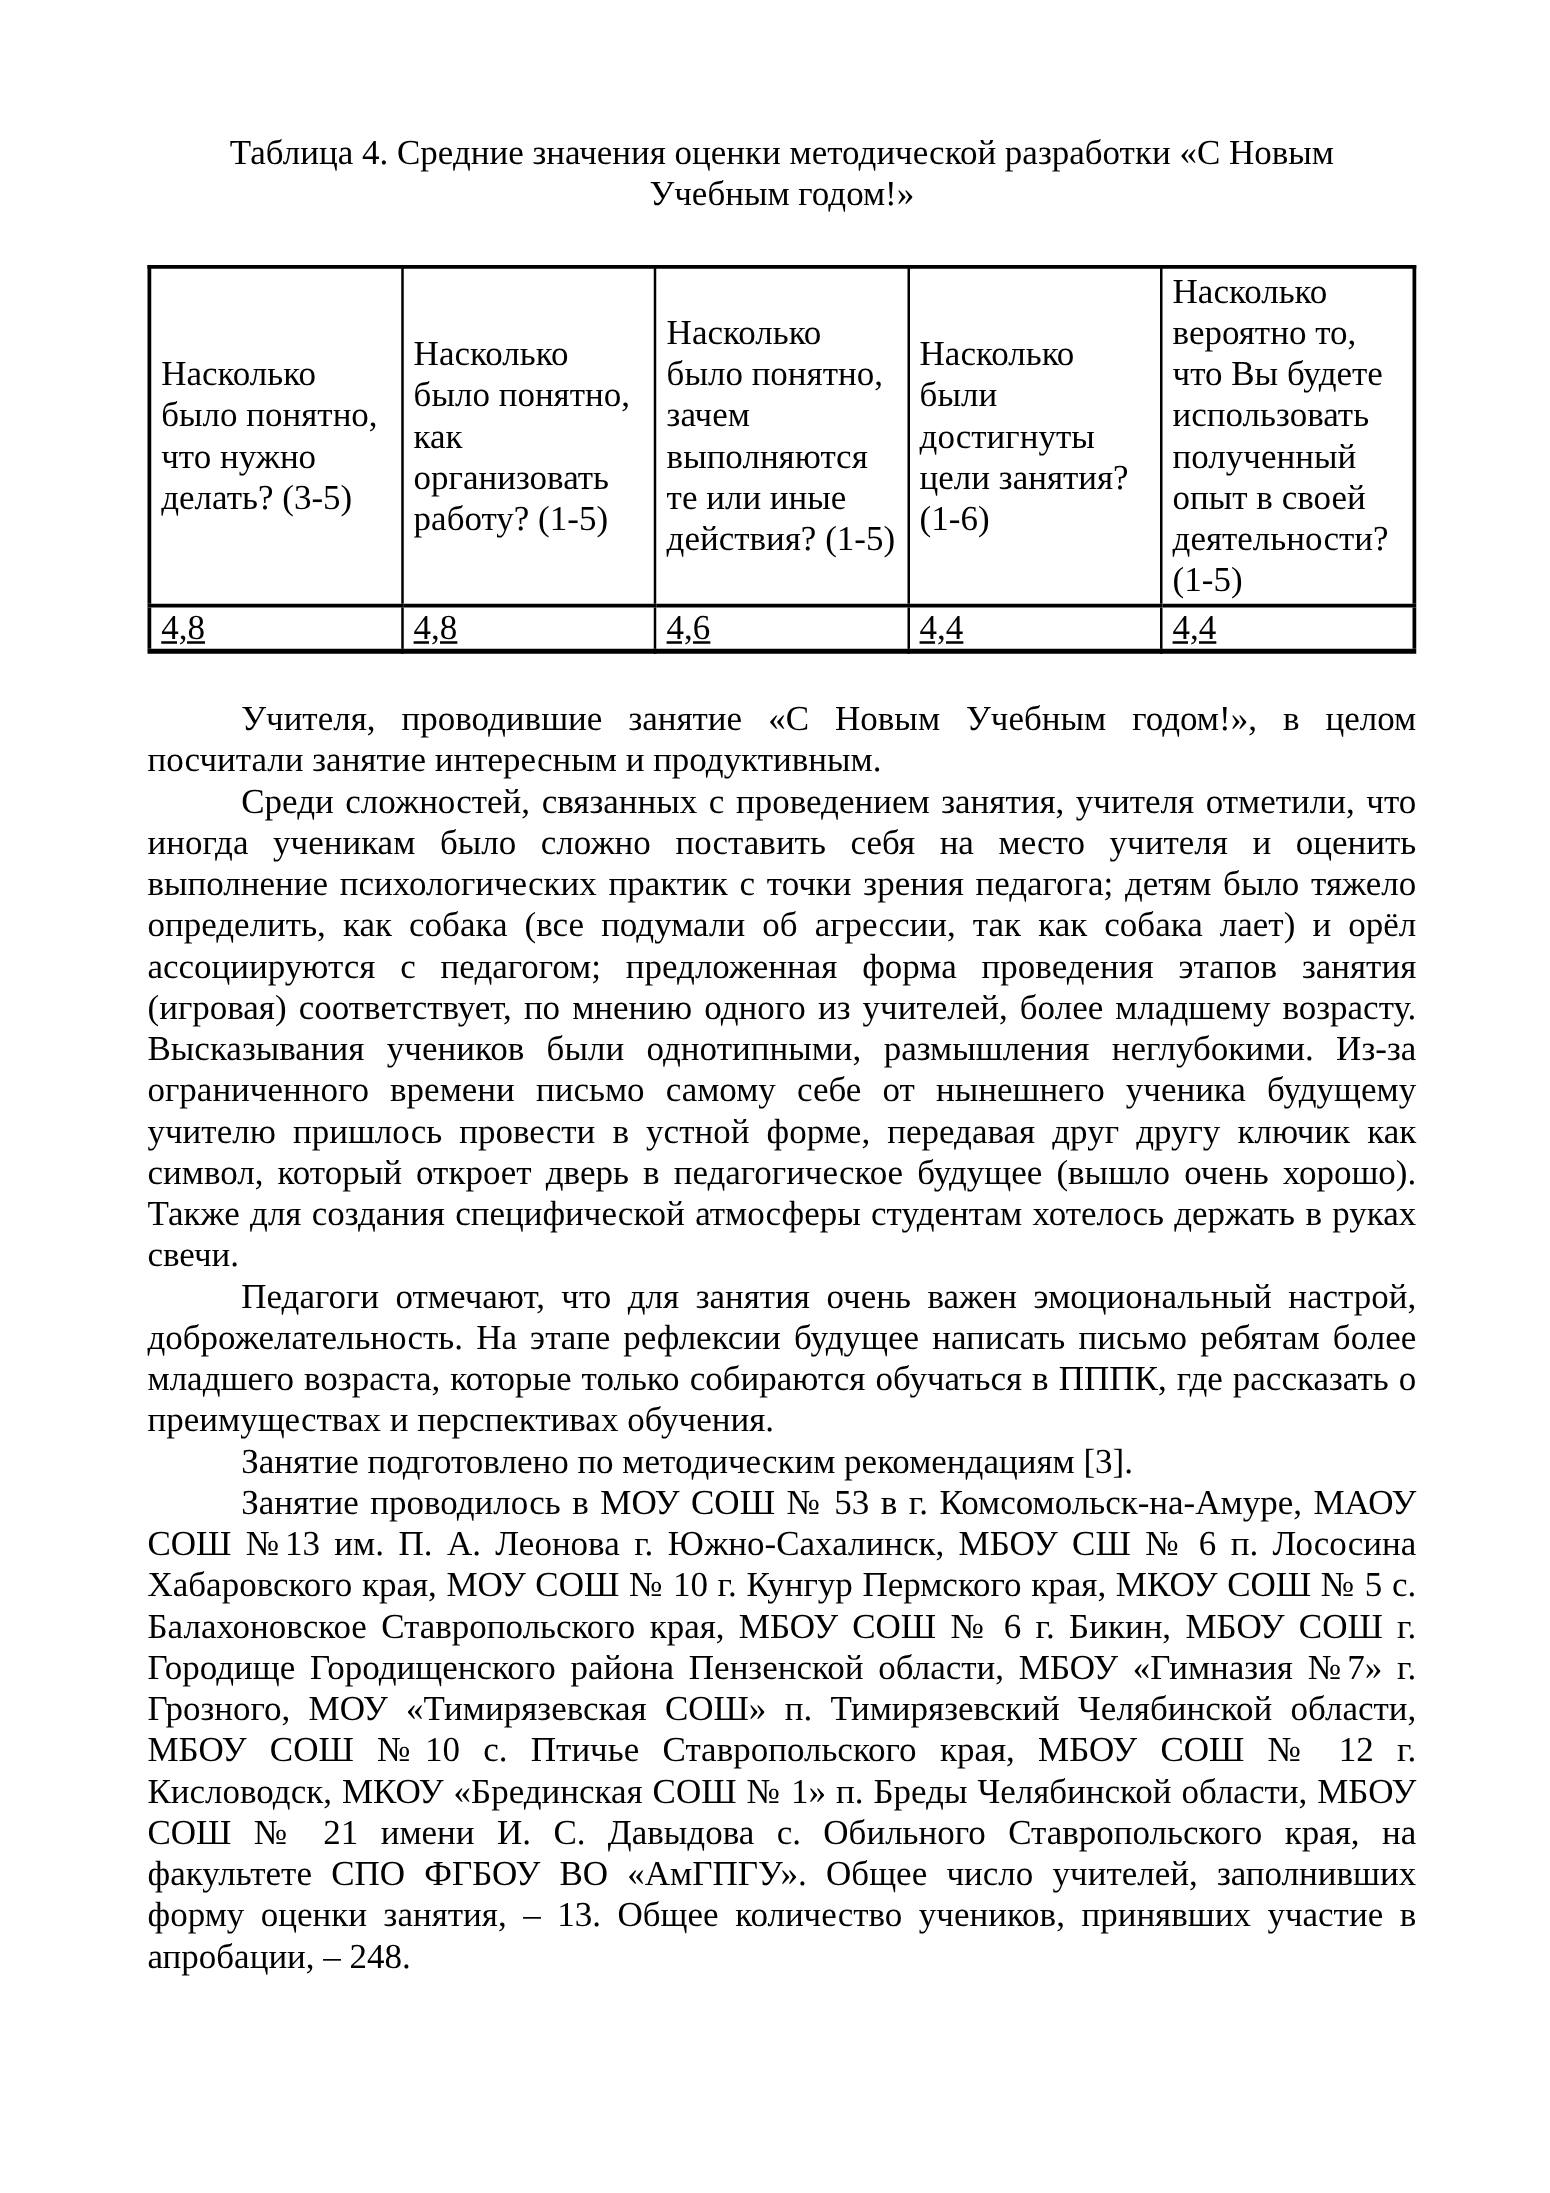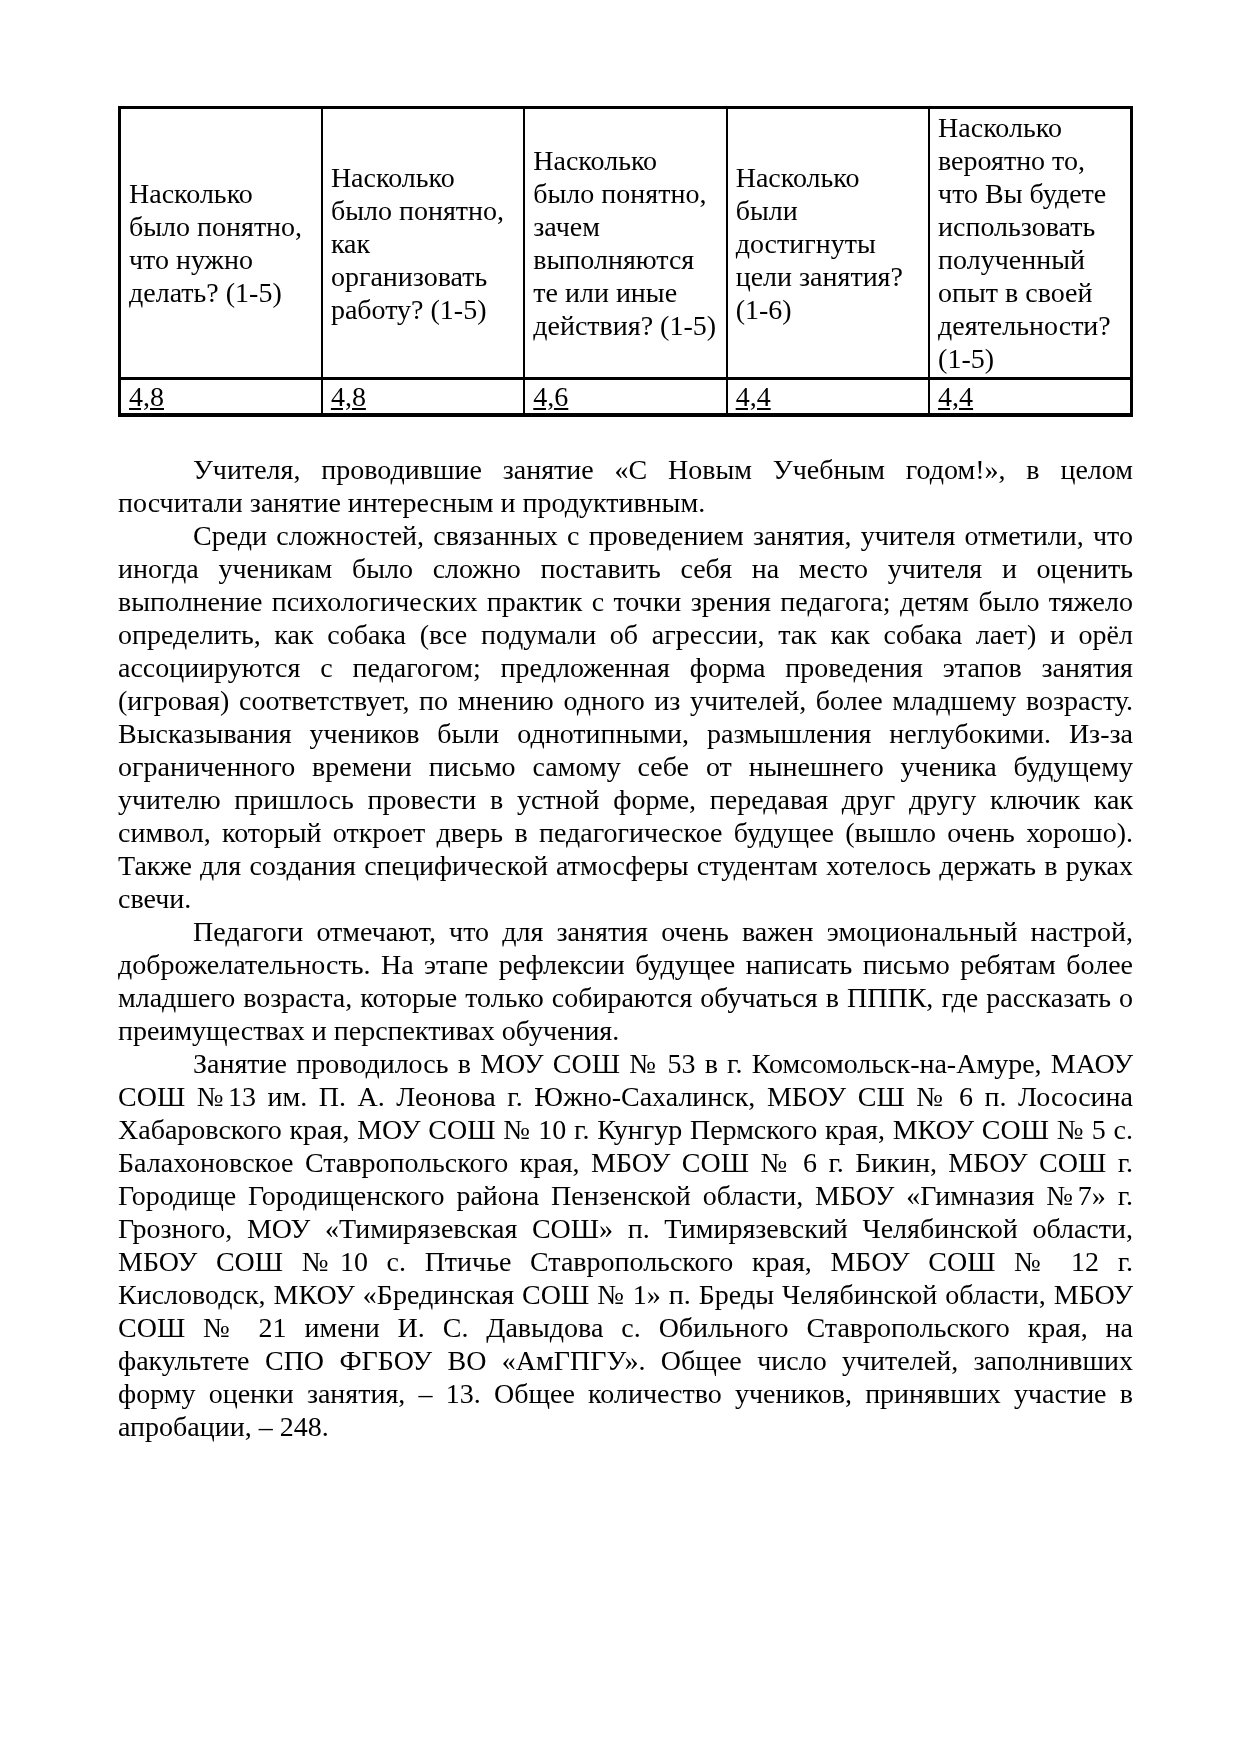--- a/index.html
+++ b/index.html
@@ -58,40 +58,42 @@
   p.para.bold {
     font-weight: bold;
     text-align: left;
   }
 </style>
 </head>
 <body>
 
 <div class="page">
 
+  <p class="caption">Таблица 4. Средние значения оценки методической разработки «С Новым Учебным годом!»</p>
 
   <table class="ratings">
     <tbody>
       <tr class="header-row">
-        <td>Насколько было понятно, что нужно делать? (1-5)</td>
+        <td>Насколько было понятно, что нужно делать? (3-5)</td>
         <td>Насколько было понятно, как организовать работу? (1-5)</td>
         <td>Насколько было понятно, зачем выполняются те или иные действия? (1-5)</td>
         <td>Насколько были достигнуты цели занятия? (1-6)</td>
         <td>Насколько вероятно то, что Вы будете использовать полученный опыт в своей деятельности? (1-5)</td>
       </tr>
       <tr class="value-row">
         <td>4,8</td>
         <td>4,8</td>
         <td>4,6</td>
         <td>4,4</td>
         <td>4,4</td>
       </tr>
     </tbody>
   </table>
 
   <div class="body-text">
     <p class="para">Учителя, проводившие занятие «С Новым Учебным годом!», в целом посчитали занятие интересным и продуктивным.</p>
     <p class="para">Среди сложностей, связанных с проведением занятия, учителя отметили, что иногда ученикам было сложно поставить себя на место учителя и оценить выполнение психологических практик с точки зрения педагога; детям было тяжело определить, как собака (все подумали об агрессии, так как собака лает) и орёл ассоциируются с педагогом; предложенная форма проведения этапов занятия (игровая) соответствует, по мнению одного из учителей, более младшему возрасту. Высказывания учеников были однотипными, размышления неглубокими. Из-за ограниченного времени письмо самому себе от нынешнего ученика будущему учителю пришлось провести в устной форме, передавая друг другу ключик как символ, который откроет дверь в педагогическое будущее (вышло очень хорошо). Также для создания специфической атмосферы студентам хотелось держать в руках свечи.</p>
     <p class="para">Педагоги отмечают, что для занятия очень важен эмоциональный настрой, доброжелательность. На этапе рефлексии будущее написать письмо ребятам более младшего возраста, которые только собираются обучаться в ПППК, где рассказать о преимуществах и перспективах обучения.</p>
+    <p class="para">Занятие подготовлено по методическим рекомендациям [3].</p>
     <p class="para">Занятие проводилось в МОУ СОШ № 53 в г. Комсомольск-на-Амуре, МАОУ СОШ №13 им. П. А. Леонова г. Южно-Сахалинск, МБОУ СШ № 6 п. Лососина Хабаровского края, МОУ СОШ № 10 г. Кунгур Пермского края, МКОУ СОШ № 5 с. Балахоновское Ставропольского края, МБОУ СОШ № 6 г. Бикин, МБОУ СОШ г. Городище Городищенского района Пензенской области, МБОУ «Гимназия №7» г. Грозного, МОУ «Тимирязевская СОШ» п. Тимирязевский Челябинской области, МБОУ СОШ №10 с. Птичье Ставропольского края, МБОУ СОШ № 12 г. Кисловодск, МКОУ «Брединская СОШ № 1» п. Бреды Челябинской области, МБОУ СОШ № 21 имени И. С. Давыдова с. Обильного Ставропольского края, на факультете СПО ФГБОУ ВО «АмГПГУ». Общее число учителей, заполнивших форму оценки занятия, – 13. Общее количество учеников, принявших участие в апробации, – 248.</p>
   </div>
 
 </div>
 
 </body></html>

